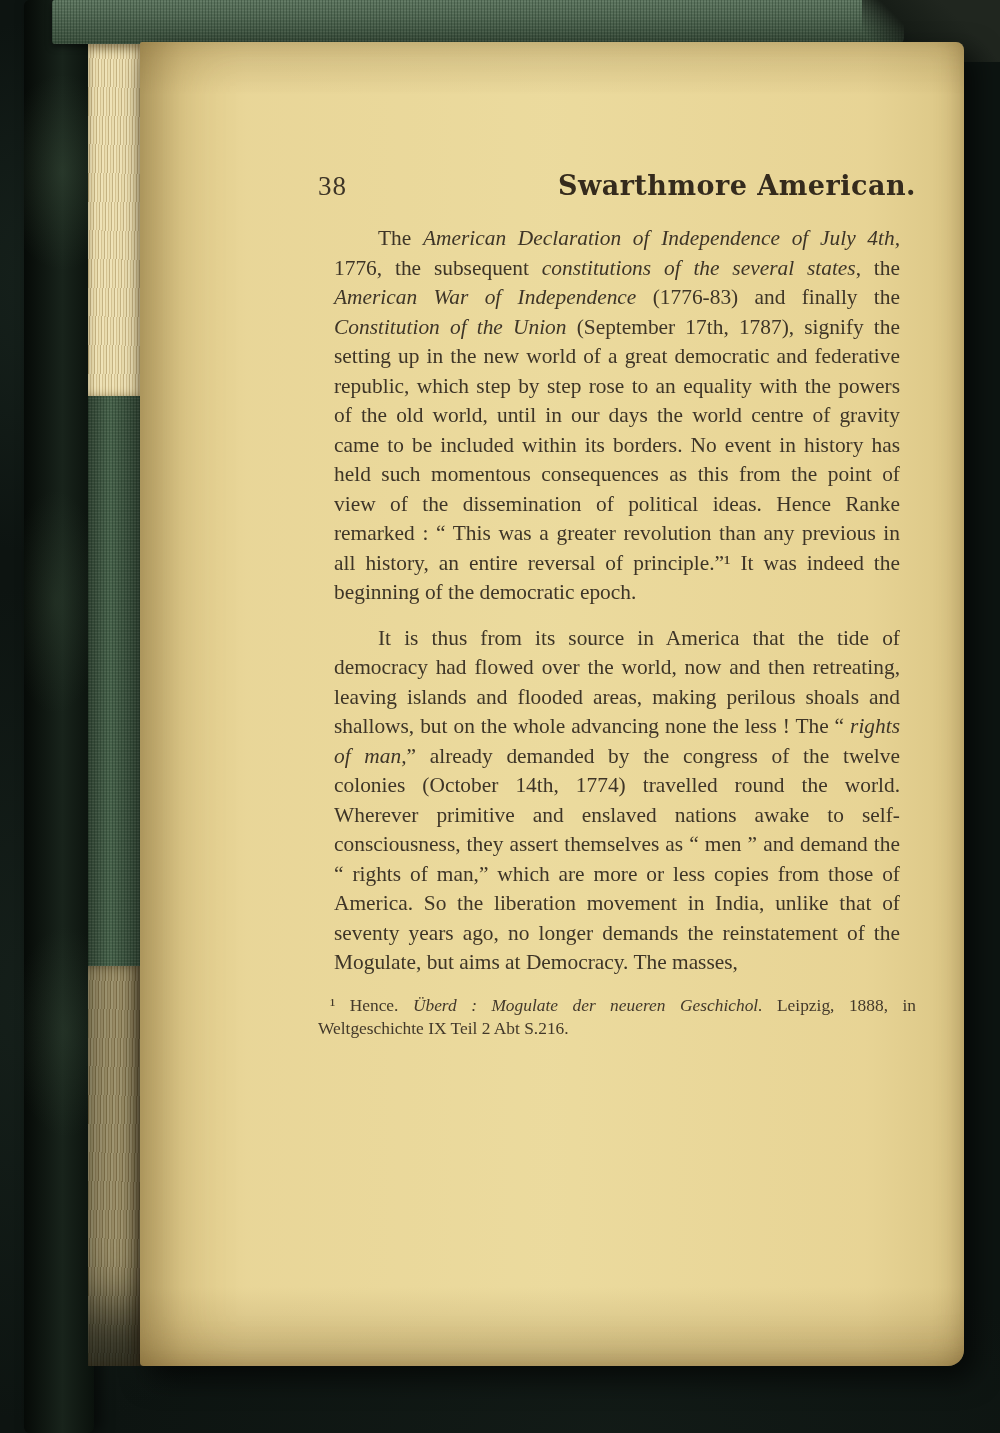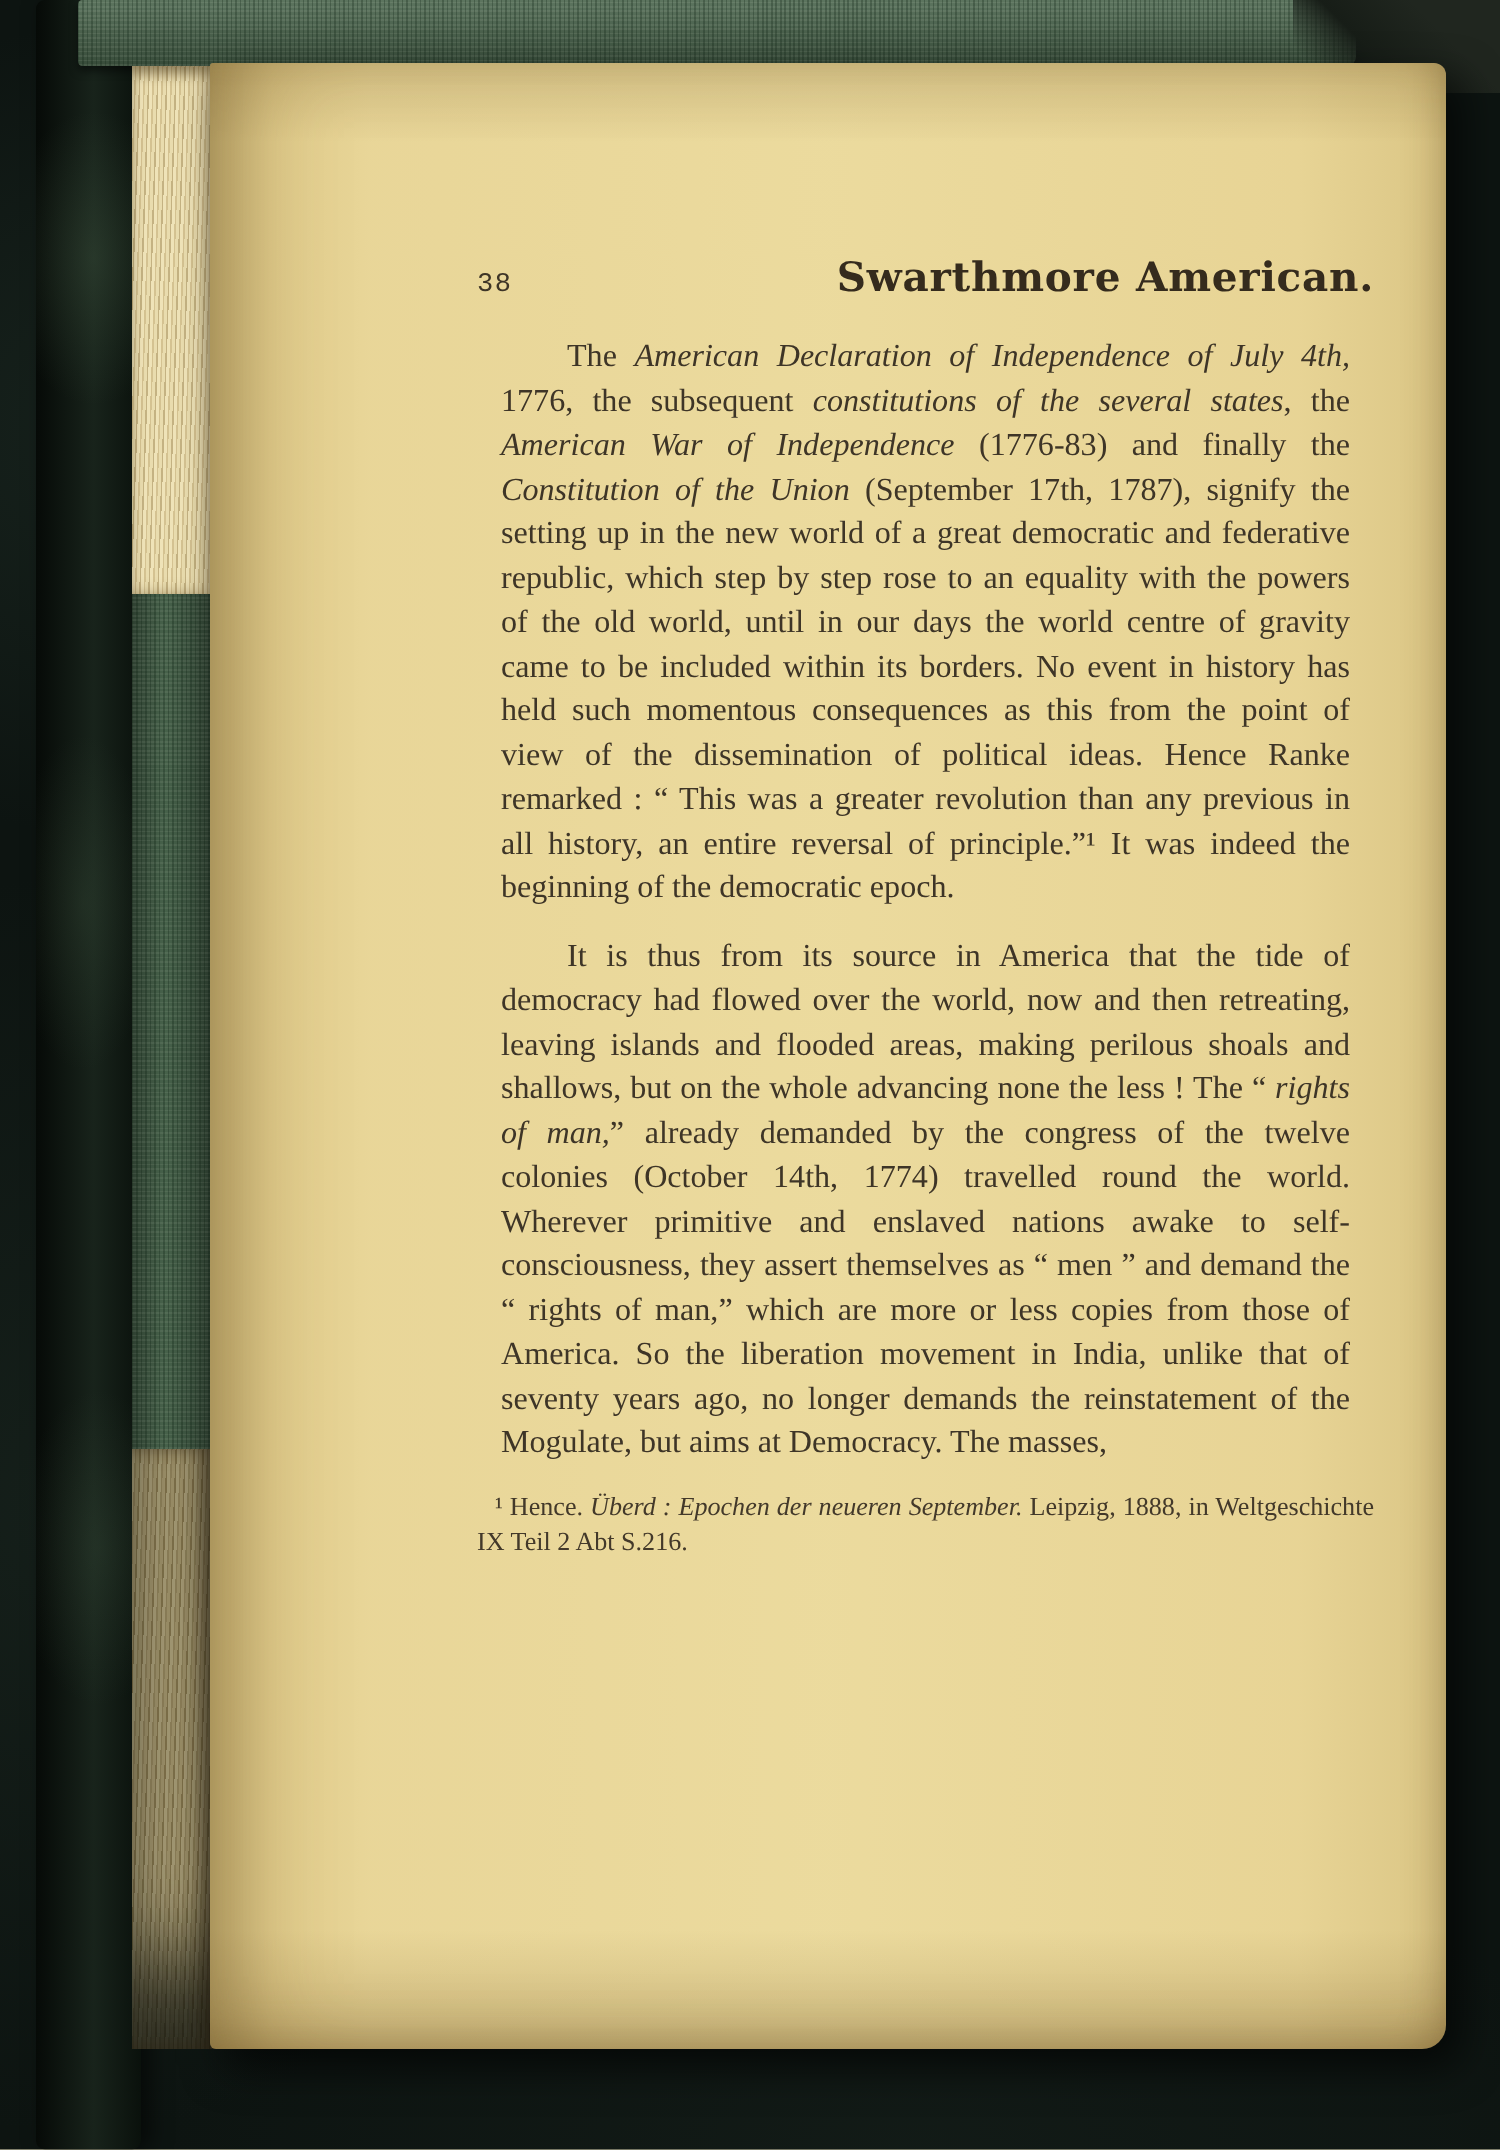--- a/index.html
+++ b/index.html
@@ -103,23 +103,22 @@
     color: #3e3527;
   }
 
   .running-head {
     display: flex;
     justify-content: space-between;
     align-items: baseline;
     margin-bottom: 22px;
   }
   .folio {
-    font-size: 18px;
+    font-size: 27px;
     letter-spacing: 1px;
-    font-family: Liberation Mono, monospace;
   }
   .header-title {
     font-family: "DejaVu Serif", "Liberation Serif", serif;
     font-size: 27px;
     font-weight: 700;
     letter-spacing: 0.5px;
     color: #352b1d;
   }
 
   .body-text p {
@@ -161,18 +160,18 @@
       <div class="running-head">
         <span class="folio">38</span>
         <span class="header-title">Swarthmore American.</span>
       </div>
 
       <div class="body-text">
         <p><span>The </span><i>American Declaration of Independence of July 4th,</i><span> 1776, the subsequent </span><i>constitutions of the several states</i><span>, the </span><i>American War of Independence</i><span> (1776-83) and finally the </span><i>Constitution of the Union</i><span> (September 17th, 1787), signify the setting up in the new world of a great democratic and federative republic, which step by step rose to an equality with the powers of the old world, until in our days the world centre of gravity came to be included within its borders. No event in history has held such momentous consequences as this from the point of view of the dissemination of political ideas. Hence Ranke remarked : “ This was a greater revolution than any previous in all history, an entire reversal of principle.”¹ It was indeed the beginning of the democratic epoch.</span></p>
         <p><span>It is thus from its source in America that the tide of democracy had flowed over the world, now and then retreating, leaving islands and flooded areas, making perilous shoals and shallows, but on the whole advancing none the less ! The “ </span><i>rights of man,</i><span>” already demanded by the congress of the twelve colonies (October 14th, 1774) travelled round the world. Wherever primitive and enslaved nations awake to self-consciousness, they assert themselves as “ men ” and demand the “ rights of man,” which are more or less copies from those of America. So the liberation movement in India, unlike that of seventy years ago, no longer demands the reinstatement of the Mogulate, but aims at Democracy. The masses,</span></p>
       </div>
 
-      <div class="footnote"><span>¹ Hence. </span><i>Überd : Epochen der neueren September.</i><span> Leipzig, 1888, in Weltgeschichte IX Teil 2 Abt S.216.</span></div>
+      <div class="footnote"><span>¹ Hence. </span><i>Überd : Mogulate der neueren Geschichol.</i><span> Leipzig, 1888, in Weltgeschichte IX Teil 2 Abt S.216.</span></div>
 
     </div>
   </div>
 
 </div>
 
 </body></html>

